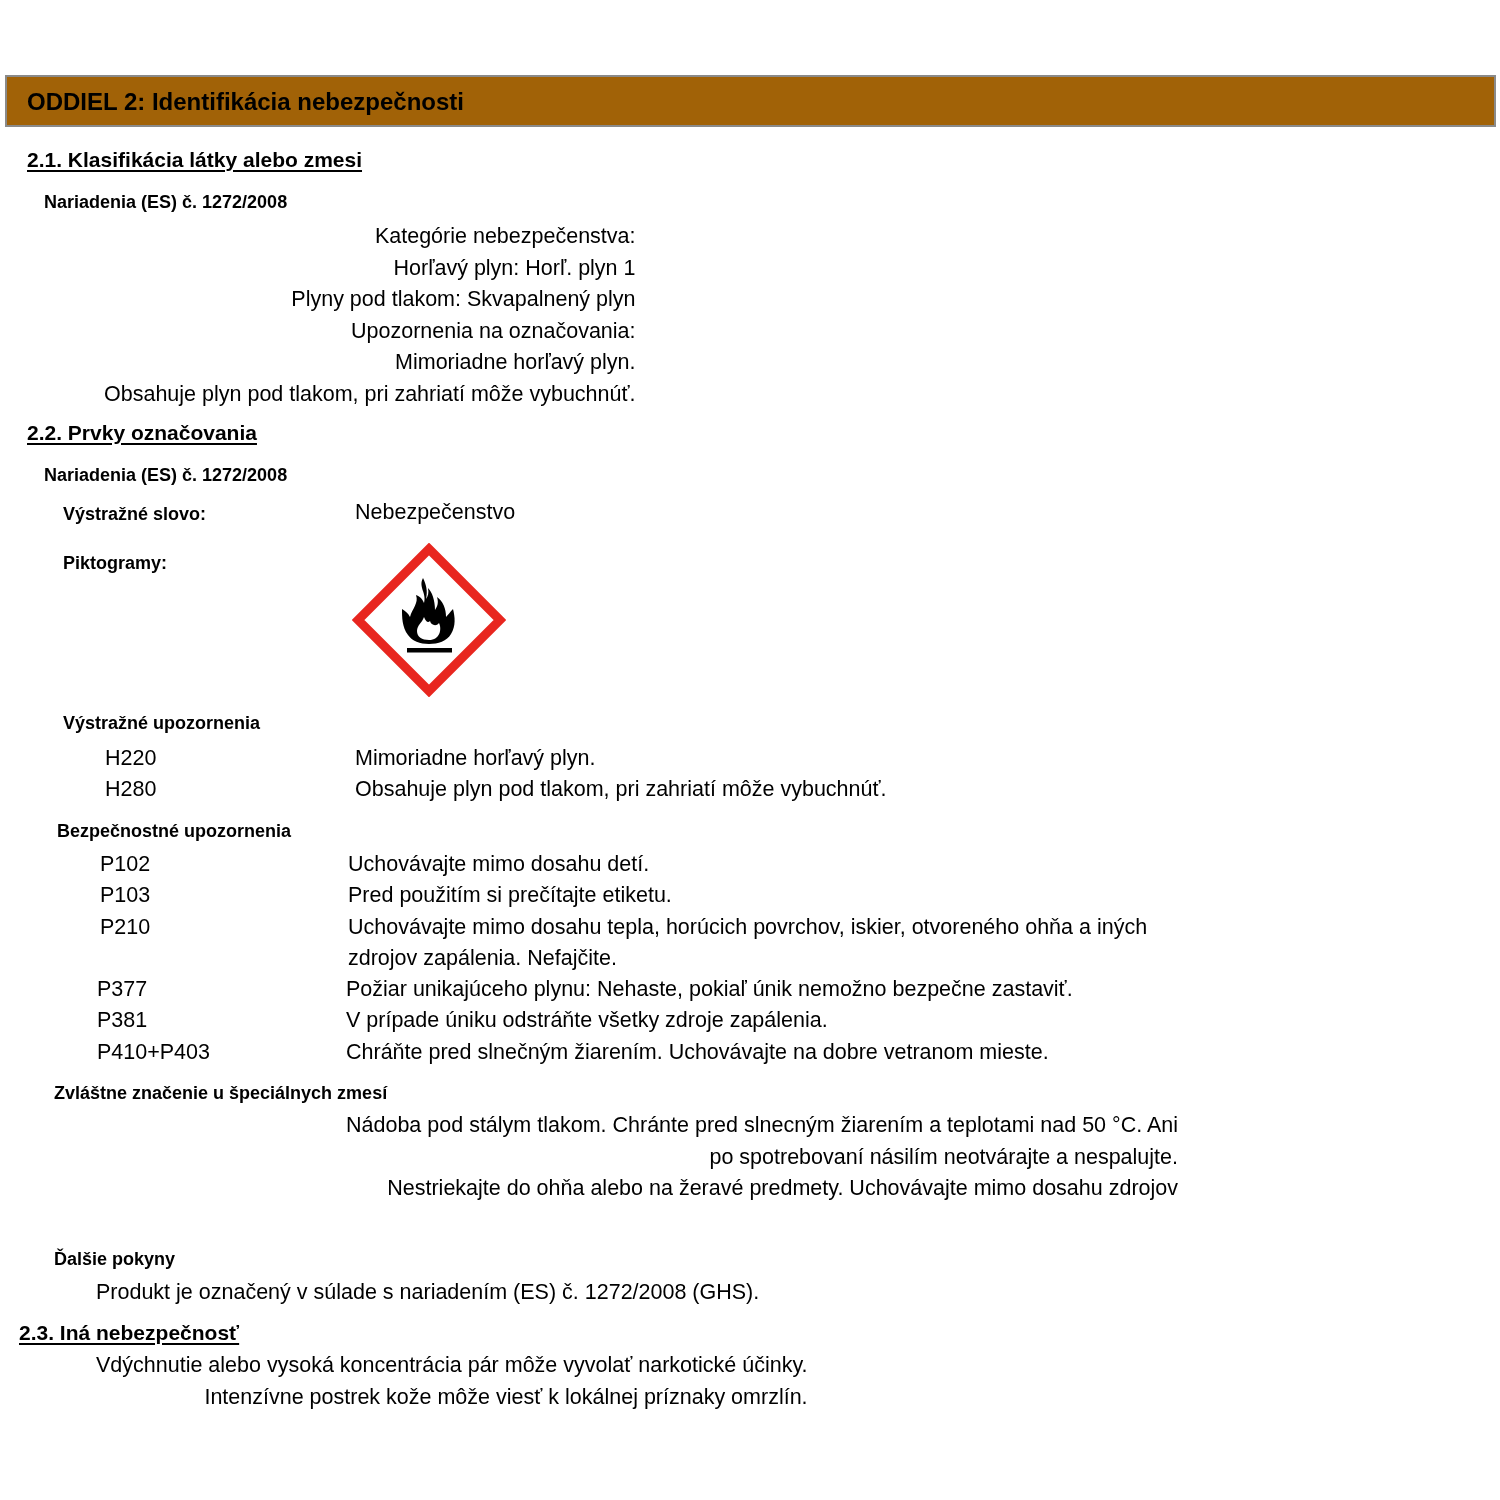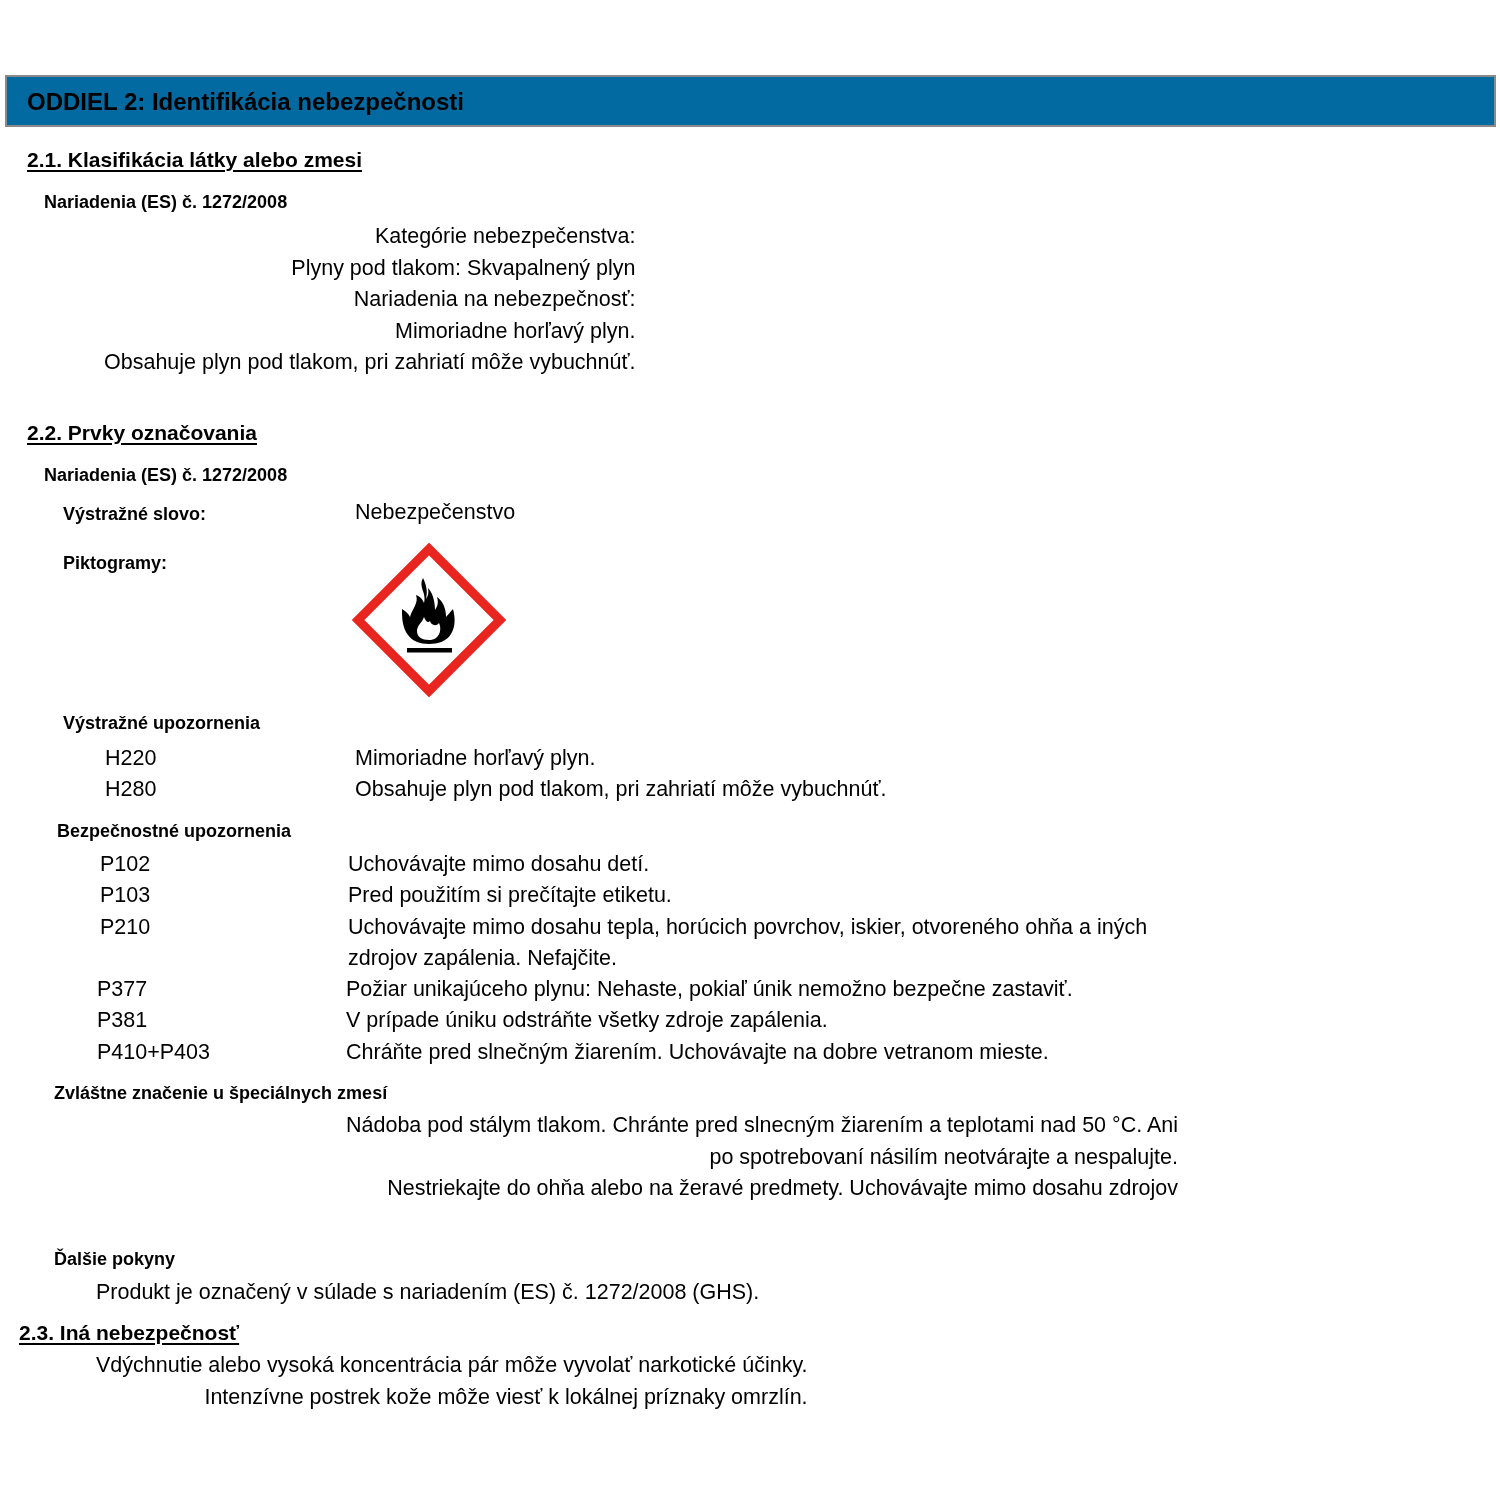--- a/index.html
+++ b/index.html
@@ -15,21 +15,21 @@
       font-family: "Liberation Sans", sans-serif;
       color: #000000;
     }
     .abs { position: absolute; white-space: nowrap; text-align: right; }
     .section-bar {
       position: absolute;
       left: 5px;
       top: 75px;
       width: 1487px;
       height: 48px;
-      background: #0369a1;
+      background: #a16207;
       border: 2px solid #8a8a8a;
       box-sizing: content-box;
     }
     .section-title {
       position: absolute;
       left: 20px;
       top: 11px;
       font-size: 24px;
       font-weight: bold;
       line-height: 28px;
@@ -68,22 +68,23 @@
 <body>
 
 <div class="section-bar">
   <div class="section-title">ODDIEL 2: Identifikácia nebezpečnosti</div>
 </div>
 
 <div class="abs sub-heading" style="left:27px; top:147px;">2.1. Klasifikácia látky alebo zmesi</div>
 <div class="abs bold-label" style="left:44px; top:189px;">Nariadenia (ES) č. 1272/2008</div>
 <div class="abs lines" style="left:104px; top:223px;">
   <span class="text">Kategórie nebezpečenstva:</span>
+  <span class="text">Horľavý plyn: Horľ. plyn 1</span>
   <span class="text">Plyny pod tlakom: Skvapalnený plyn</span>
-  <span class="text">Nariadenia na nebezpečnosť:</span>
+  <span class="text">Upozornenia na označovania:</span>
   <span class="text">Mimoriadne horľavý plyn.</span>
   <span class="text">Obsahuje plyn pod tlakom, pri zahriatí môže vybuchnúť.</span>
 </div>
 
 <div class="abs sub-heading" style="left:27px; top:420px;">2.2. Prvky označovania</div>
 <div class="abs bold-label" style="left:44px; top:462px;">Nariadenia (ES) č. 1272/2008</div>
 
 <div class="abs bold-label" style="left:63px; top:501px;">Výstražné slovo:</div>
 <div class="abs text" style="left:355px; top:499px;">Nebezpečenstvo</div>
 

